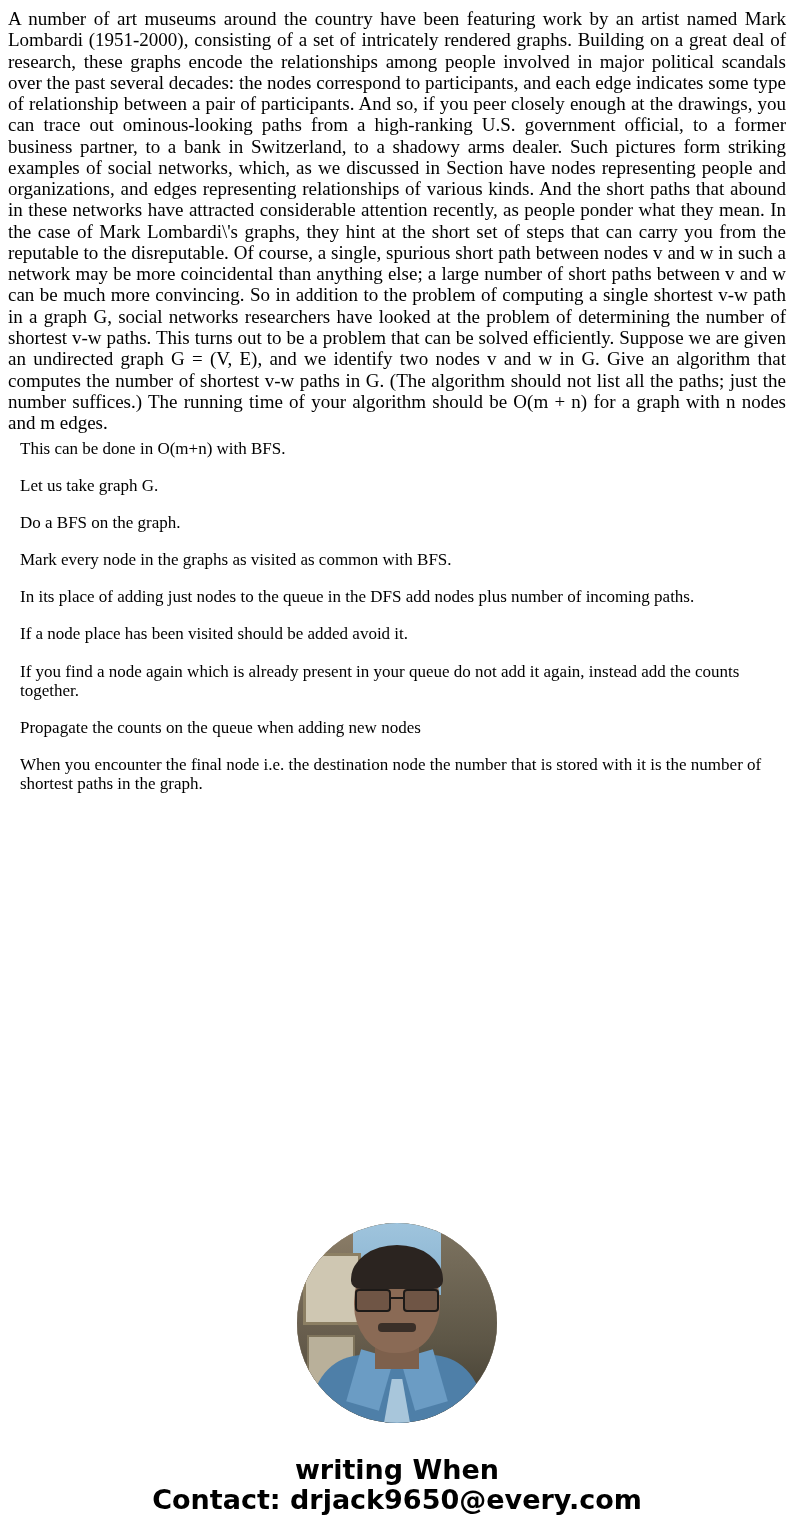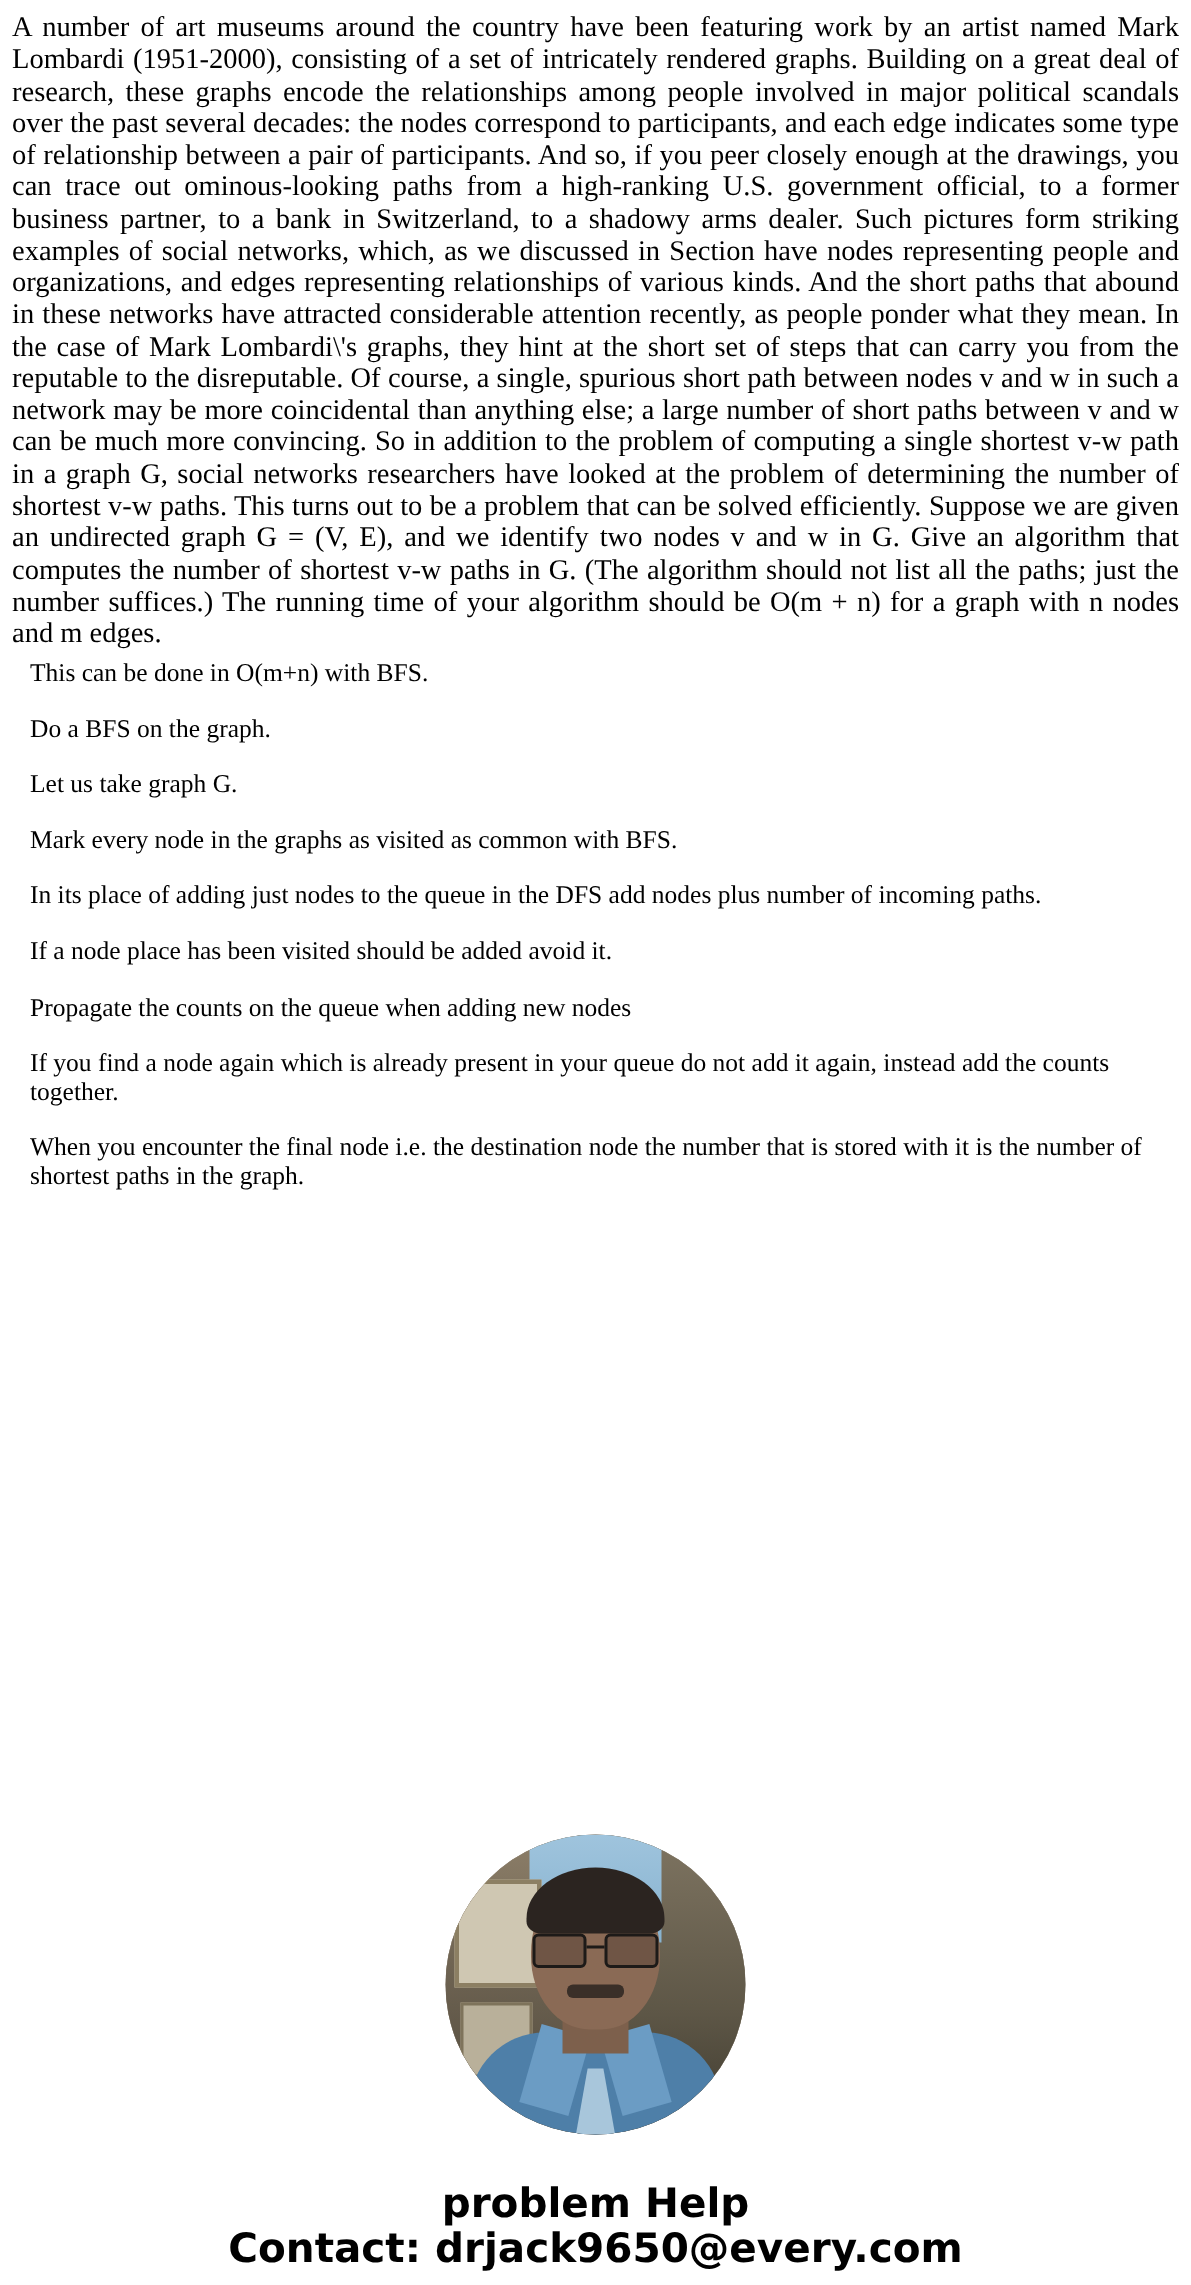--- a/index.html
+++ b/index.html
@@ -181,27 +181,27 @@
 </style>
 </head>
 <body>
 
 <div class="page">
 
   <p class="question">A number of art museums around the country have been featuring work by an artist named Mark Lombardi (1951-2000), consisting of a set of intricately rendered graphs. Building on a great deal of research, these graphs encode the relationships among people involved in major political scandals over the past several decades: the nodes correspond to participants, and each edge indicates some type of relationship between a pair of participants. And so, if you peer closely enough at the drawings, you can trace out ominous-looking paths from a high-ranking U.S. government official, to a former business partner, to a bank in Switzerland, to a shadowy arms dealer. Such pictures form striking examples of social networks, which, as we discussed in Section have nodes representing people and organizations, and edges representing relationships of various kinds. And the short paths that abound in these networks have attracted considerable attention recently, as people ponder what they mean. In the case of Mark Lombardi\'s graphs, they hint at the short set of steps that can carry you from the reputable to the disreputable. Of course, a single, spurious short path between nodes v and w in such a network may be more coincidental than anything else; a large number of short paths between v and w can be much more convincing. So in addition to the problem of computing a single shortest v-w path in a graph G, social networks researchers have looked at the problem of determining the number of shortest v-w paths. This turns out to be a problem that can be solved efficiently. Suppose we are given an undirected graph G = (V, E), and we identify two nodes v and w in G. Give an algorithm that computes the number of shortest v-w paths in G. (The algorithm should not list all the paths; just the number suffices.) The running time of your algorithm should be O(m + n) for a graph with n nodes and m edges.</p>
 
 
   <p class="para">This can be done in O(m+n) with BFS.</p>
+  <p class="para">Let us take graph G.</p>
   <p class="para">Do a BFS on the graph.</p>
-  <p class="para">Let us take graph G.</p>
   <p class="para">Mark every node in the graphs as visited as common with BFS.</p>
   <p class="para">In its place of adding just nodes to the queue in the DFS add nodes plus number of incoming paths.</p>
   <p class="para">If a node place has been visited should be added avoid it.</p>
+  <p class="para">If you find a node again which is already present in your queue do not add it again, instead add the counts together.</p>
   <p class="para">Propagate the counts on the queue when adding new nodes</p>
-  <p class="para">If you find a node again which is already present in your queue do not add it again, instead add the counts together.</p>
   <p class="para last">When you encounter the final node i.e. the destination node the number that is stored with it is the number of shortest paths in the graph.</p>
 
   <div class="spacer"></div>
 
   <div class="avatar-wrap">
     <div class="avatar">
       <div class="bg-left"></div>
       <div class="bg-right"></div>
       <div class="sky"></div>
       <div class="frame"></div>
@@ -216,17 +216,17 @@
       <div class="glasses">
         <div class="lens l"></div>
         <div class="bridge"></div>
         <div class="lens r"></div>
       </div>
       <div class="mustache"></div>
     </div>
   </div>
 
   <div class="cta">
-    <span class="line2">problem Help</span>
+    <span class="line2">writing When</span>
     <span class="line2">Contact: drjack9650@every.com</span>
   </div>
 
 </div>
 
 </body></html>

